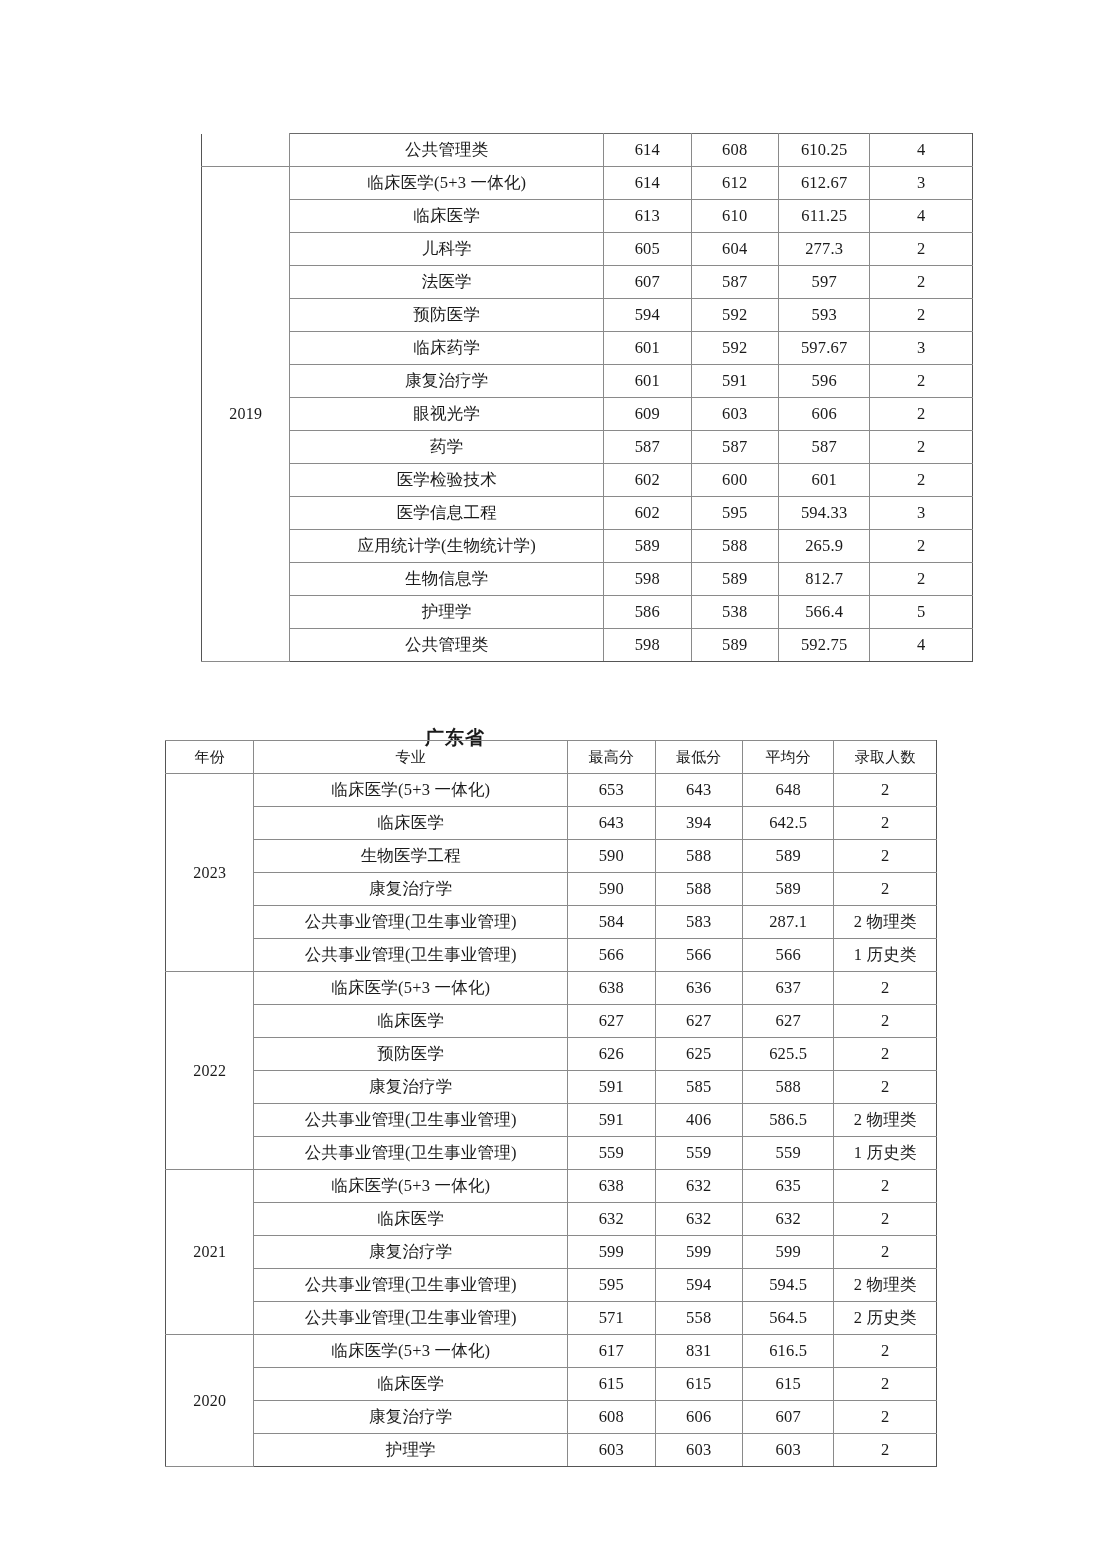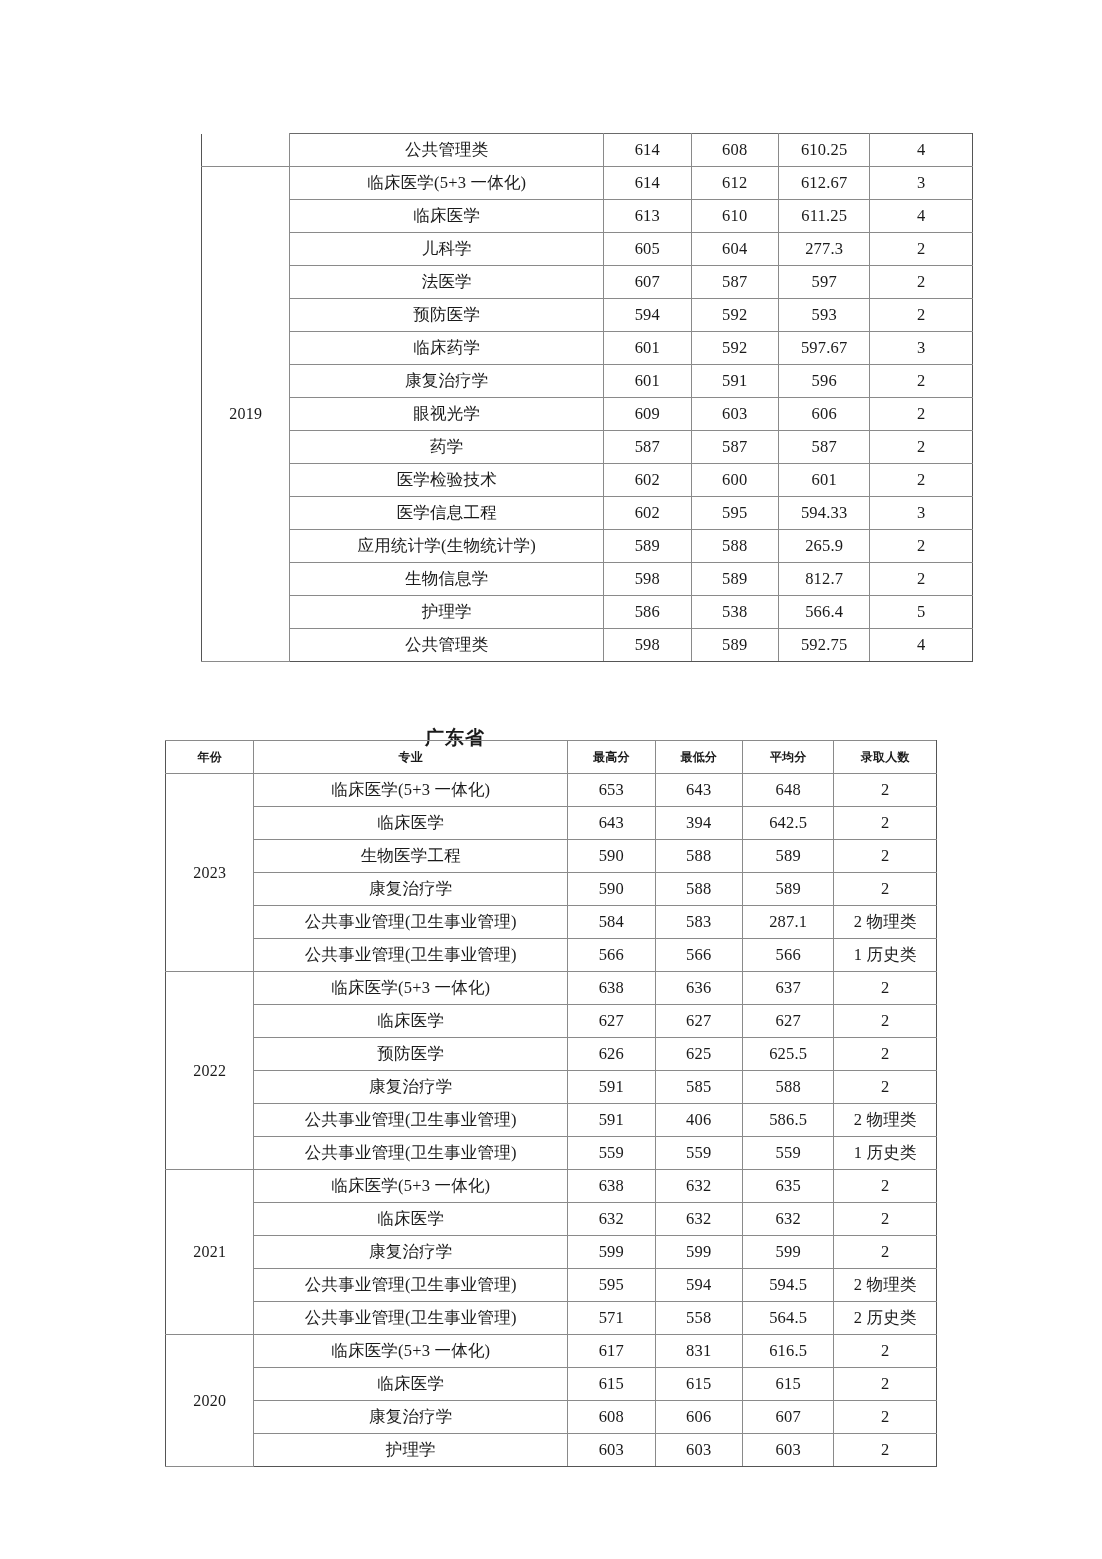--- a/index.html
+++ b/index.html
@@ -36,22 +36,22 @@
     padding: 0;
     height: 32px;
     line-height: 32px;
     text-align: center;
     vertical-align: middle;
     font-weight: normal;
     white-space: nowrap;
     letter-spacing: 0.2px;
   }
   .score-table th {
-    font-weight: bold;
-    font-size: 12px;
+    font-weight: normal;
+    font-size: 15px;
   }
   
   .col-year   { width: 88px;  }
   .col-major  { width: 312px; }
   .col-max    { width: 87px;  }
   .col-min    { width: 87px;  }
   .col-avg    { width: 91px;  }
   .col-count  { width: 102px; }
 
   .cell-year {

